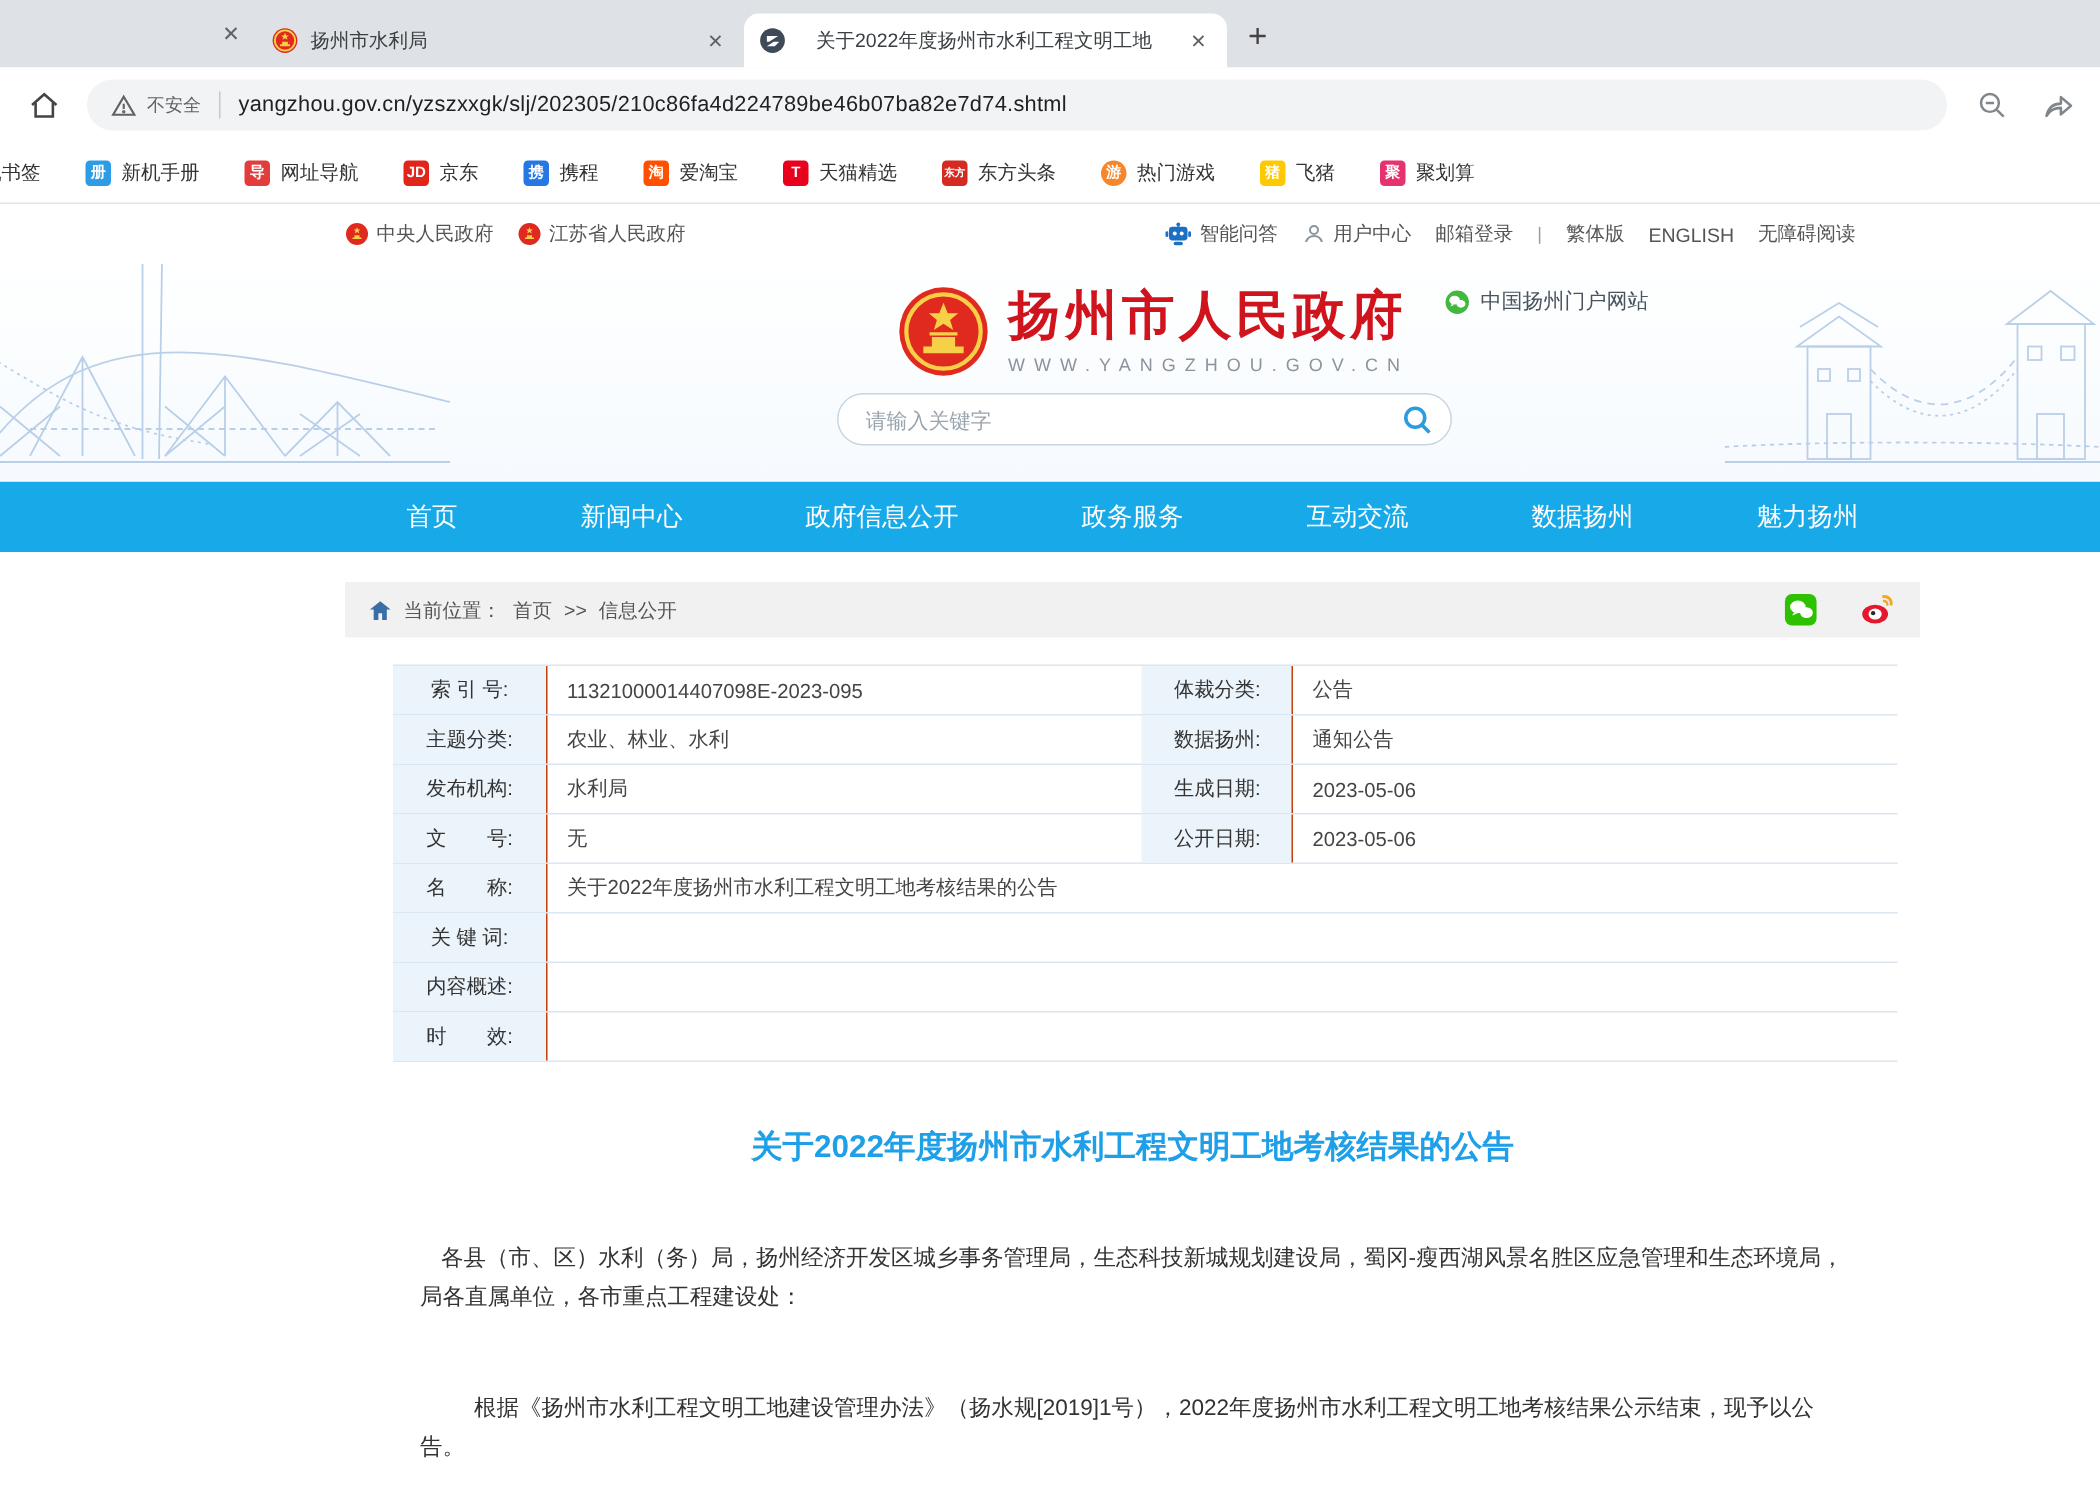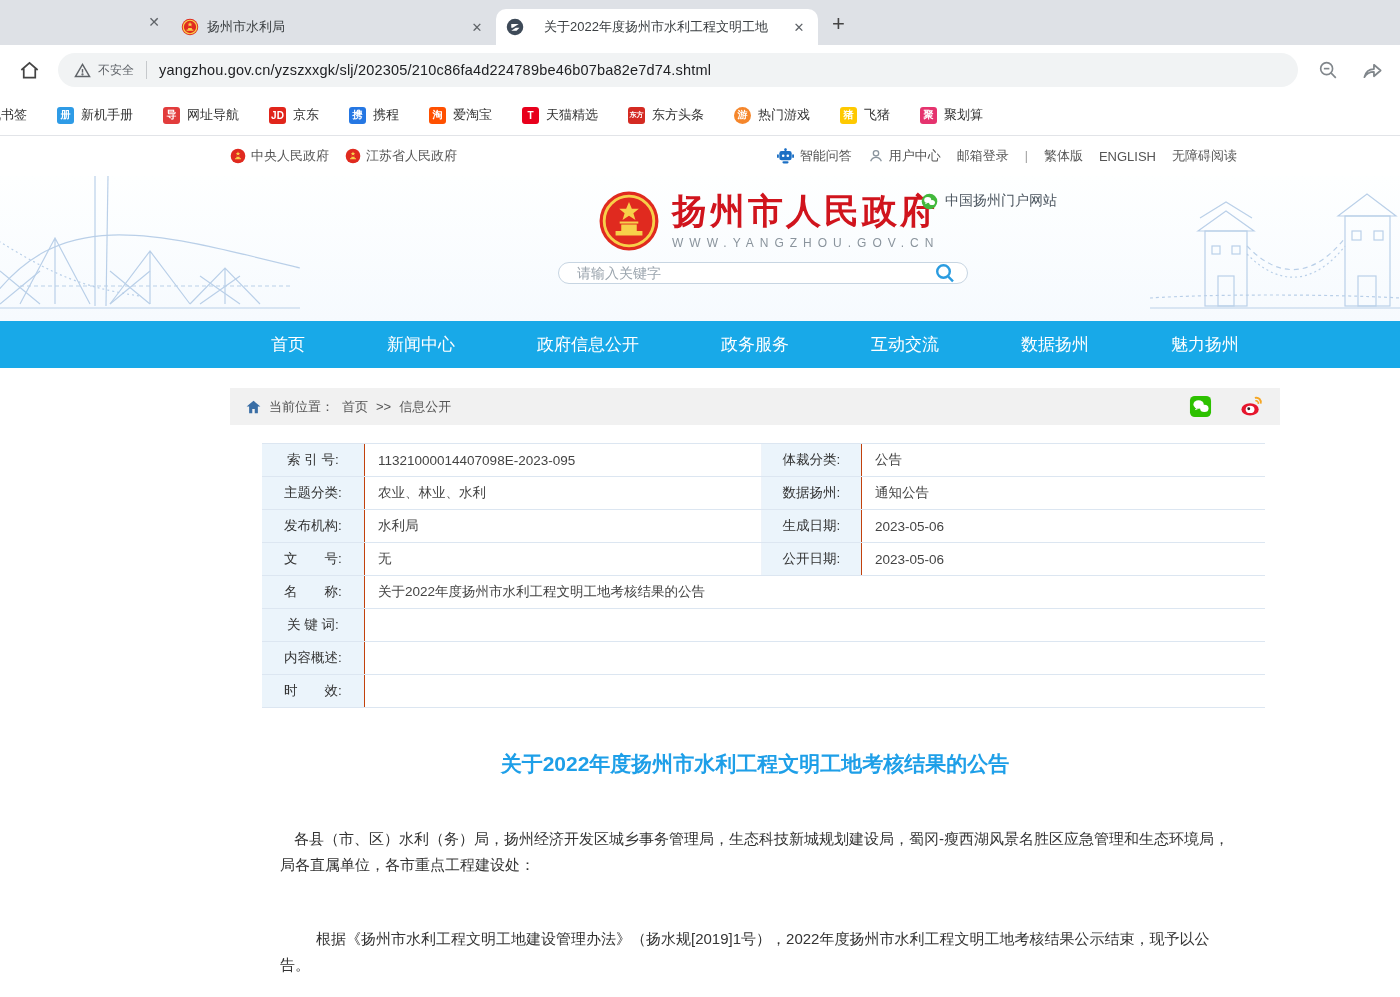--- a/index.html
+++ b/index.html
@@ -48,23 +48,23 @@
   .strip-item { display:flex; align-items:center; gap:5px; font-size:13px; color:#555; cursor:pointer; white-space:nowrap;text-align:right; }
   .strip-sep { color:#999; font-size:12px; }
 
   .masthead { position:relative; height:145px;
     background:linear-gradient(180deg,#feffff 0%,#f6fafe 100%); overflow:hidden; }
   .sketch { position:absolute; top:0; opacity:0.9; }
   .sketch.left { left:0; } .sketch.right { right:0; }
   .logo-row { position:absolute; left:598px; top:14px; display:flex; align-items:center; gap:12px; }
   .site-name { color:#d0141d; font-size:35px; font-weight:bold; letter-spacing:3px; line-height:1.1; }
   .site-domain { color:#8a949d; font-size:12px; letter-spacing:6px; margin-top:5px; }
-  .portal-tag { position:absolute; left:921px; top:16px; display:flex; align-items:center; gap:7px;
+  .portal-tag { position:absolute; left:963px; top:16px; display:flex; align-items:center; gap:7px;
     font-size:14px; color:#4a545e; }
-  .searchbox { position:absolute; left:558px; top:86px; width:410px; height:22px;
+  .searchbox { position:absolute; left:558px; top:86px; width:410px; height:35px;
     background:#fff; border:1px solid #c7d5e2; border-radius:18px;
     display:flex; align-items:center; padding:0 10px 0 18px; }
   .searchbox input { flex:1; border:none; outline:none; font-size:14px; color:#333; background:transparent;
     font-family:"Liberation Sans","DejaVu Sans",sans-serif; }
   .searchbox input::placeholder { color:#9aa4ad; }
   .search-btn { border:none; background:transparent; cursor:pointer; }
 
   .mainnav { height:47px; background:#18a9e8; }
   .mainnav-inner { width:1050px; margin-left:230px; height:100%; display:flex;
     align-items:center; justify-content:space-around; }

